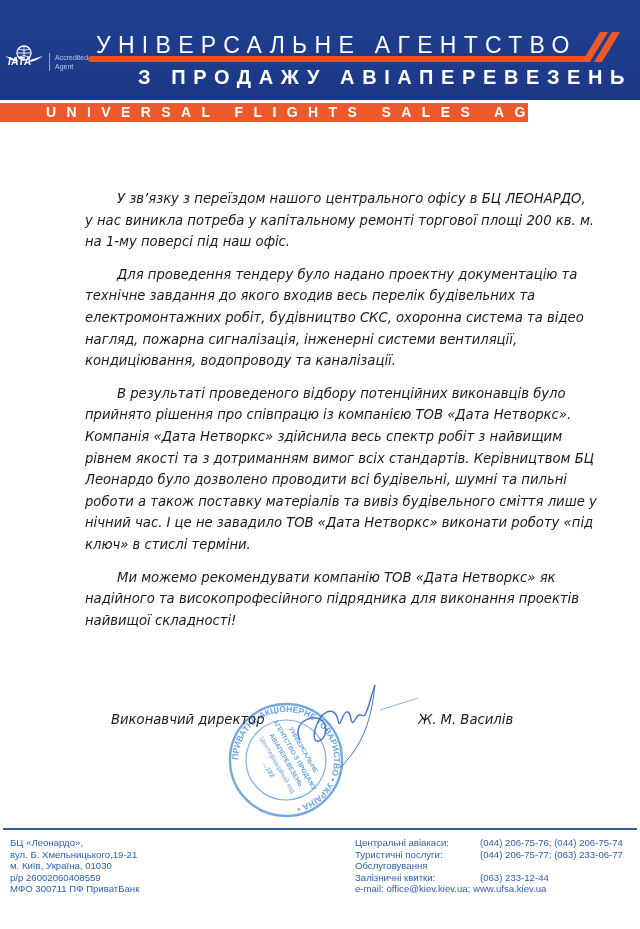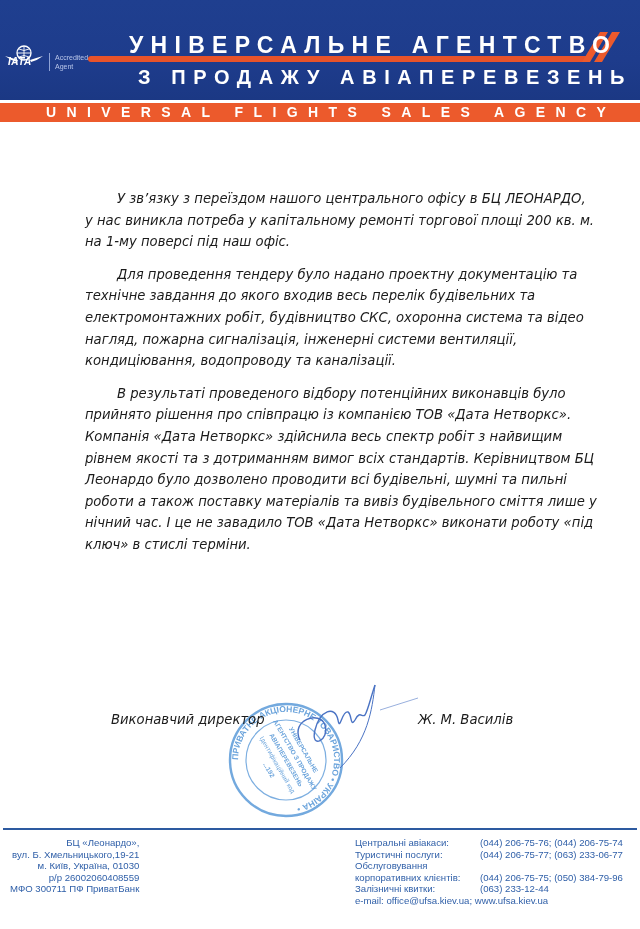--- a/index.html
+++ b/index.html
@@ -7,22 +7,22 @@
       width: 640px; height: 929px; overflow: hidden;
       background: #ffffff; position: relative;
       font-family: "DejaVu Sans", sans-serif;
     }
     .header {
       position: absolute; left: 0; top: 0; width: 640px; height: 100px;
       background: linear-gradient(180deg, #1f3f8f 0%, #1e3c8c 60%, #1b3884 100%);
     }
     .header-line1 {
       position: absolute; left: 96px; top: 32px;
-      color: #ffffff; font-family: "Liberation Sans", sans-serif; font-weight: bold;
-      font-size: 23px; letter-spacing: 7.3px; white-space: nowrap; margin-left: 33px;
+      color: #ffffff; font-family: "Liberation Sans", sans-serif; font-weight: normal;
+      font-size: 23px; letter-spacing: 7.3px; white-space: nowrap;
     }
     .header-line2 {
       position: absolute; left: 138px; top: 66px;
       color: #ffffff; font-family: "Liberation Sans", sans-serif; font-weight: bold;
       font-size: 20px; letter-spacing: 7.6px; white-space: nowrap;
     }
     .header-swoosh {
       position: absolute; left: 88px; top: 56px; width: 500px; height: 6px;
       background: #e8532a; border-radius: 3px 0 0 3px;
     }
@@ -34,21 +34,21 @@
       position: absolute; left: 8px; top: 56px; color: #fff;
       font-family: "Liberation Sans", sans-serif; font-weight: bold; font-style: italic;
       font-size: 10px; letter-spacing: 0.5px;
     }
     .accredited {
       position: absolute; left: 49px; top: 53px; border-left: 1px solid #8fa3d6;
       padding-left: 5px; color: #b9c6ea; font-family: "Liberation Sans", sans-serif;
       font-size: 7px; line-height: 9px;
     }
     .orange-band {
-      position: absolute; left: 0; top: 103px; width: 640px; height: 19px;
+      position: absolute; left: 0; top: 103px; width: 528px; height: 19px;
       background: #ec5a2c;
     }
     .orange-band span {
       position: absolute; left: 46px; top: 1px;
       color: #ffffff; font-family: "Liberation Sans", sans-serif; font-weight: bold;
       font-size: 14px; letter-spacing: 10.4px; white-space: nowrap;
     }
     .body-text {
       position: absolute; left: 85px; top: 188px; width: 520px;
       font-family: "DejaVu Sans", sans-serif; font-style: italic;
@@ -62,21 +62,20 @@
     .stamp { position: absolute; left: 226px; top: 700px; }
     .signature { position: absolute; left: 280px; top: 680px; }
     .footer-rule {
       position: absolute; left: 3px; top: 828px; width: 634px; height: 2px;
       background: #2d5aa0;
     }
     .footer-left {
       position: absolute; left: 10px; top: 837px;
       font-family: "Liberation Sans", sans-serif; font-size: 9.6px; line-height: 11.6px;
       color: #2f5fa8;
-      text-align: right;
     }
     .footer-right {
       position: absolute; left: 355px; top: 837px;
       font-family: "Liberation Sans", sans-serif; font-size: 9.6px; line-height: 11.6px;
       color: #2f5fa8;
     }
     .frow { display: flex; }
     .frow .lbl { width: 125px; }
     .frow .val { white-space: nowrap; }
   </style>
@@ -104,20 +103,21 @@
   <div class="header-line2">З ПРОДАЖУ АВІАПЕРЕВЕЗЕНЬ</div>
 </div>
 <div class="orange-band">
   <span>UNIVERSAL FLIGHTS SALES AGENCY</span>
 </div>
 
 <div class="body-text">
   <p>У зв’язку з переїздом нашого центрального офісу в БЦ ЛЕОНАРДО, у нас виникла потреба у капітальному ремонті торгової площі 200 кв. м. на 1-му поверсі під наш офіс.</p>
   <p>Для проведення тендеру було надано проектну документацію та технічне завдання до якого входив весь перелік будівельних та електромонтажних  робіт, будівництво СКС, охоронна система та відео нагляд, пожарна сигналізація, інженерні системи вентиляції, кондиціювання, водопроводу та каналізації.</p>
   <p>В результаті проведеного відбору потенційних виконавців було прийнято рішення про співпрацю із компанією ТОВ «Дата Нетворкс». Компанія «Дата Нетворкс» здійснила весь спектр робіт з найвищим рівнем якості та з дотриманням вимог всіх стандартів. Керівництвом БЦ Леонардо було дозволено проводити всі будівельні, шумні та пильні роботи а також поставку матеріалів та вивіз будівельного сміття лише у нічний час. І це не завадило ТОВ «Дата Нетворкс» виконати роботу «під ключ» в стислі терміни.</p>
+  <p>Ми можемо рекомендувати компанію ТОВ «Дата Нетворкс» як надійного та високопрофесійного підрядника для виконання проектів найвищої складності!</p>
 </div>
 
 <svg class="stamp" width="120" height="120" viewBox="0 0 120 120">
   <circle cx="60" cy="60" r="56" fill="none" stroke="#5b9ad8" stroke-width="2.4" opacity="0.85"></circle>
   <circle cx="60" cy="60" r="40" fill="none" stroke="#5b9ad8" stroke-width="1.2" opacity="0.8"></circle>
   <defs>
     <path id="stampArc" d="M60,60 m-48,0 a48,48 0 1,1 96,0 a48,48 0 1,1 -96,0"></path>
   </defs>
   <text font-family="Liberation Sans, sans-serif" font-size="8.5" font-weight="bold" fill="#5b9ad8" opacity="0.9">
     <textPath href="#stampArc">ПРИВАТНЕ АКЦІОНЕРНЕ ТОВАРИСТВО • УКРАЇНА •</textPath>
@@ -157,23 +157,19 @@
   </div>
   <div class="frow">
     <span class="lbl">Туристичні послуги:</span>
     <span class="val">(044) 206-75-77; (063) 233-06-77</span>
   </div>
   <div class="frow">
     <span class="lbl">Обслуговування</span>
     <span class="val"></span>
   </div>
   <div class="frow">
-    <span class="lbl">корпоративних клієнтів:</span>
-    <span class="val">(044) 206-75-75; (050) 384-79-96</span>
-  </div>
-  <div class="frow">
     <span class="lbl">Залізничні квитки:</span>
     <span class="val">(063) 233-12-44</span>
   </div>
   <div class="frow">
-    <span>e-mail:</span>&nbsp;<span>office@ufsa.kiev.ua;</span>&nbsp;<span>www.ufsa.kiev.ua</span>
+    <span>e-mail:</span>&nbsp;<span>office@kiev.kiev.ua;</span>&nbsp;<span>www.ufsa.kiev.ua</span>
   </div>
 </div>
 
 </body></html>

